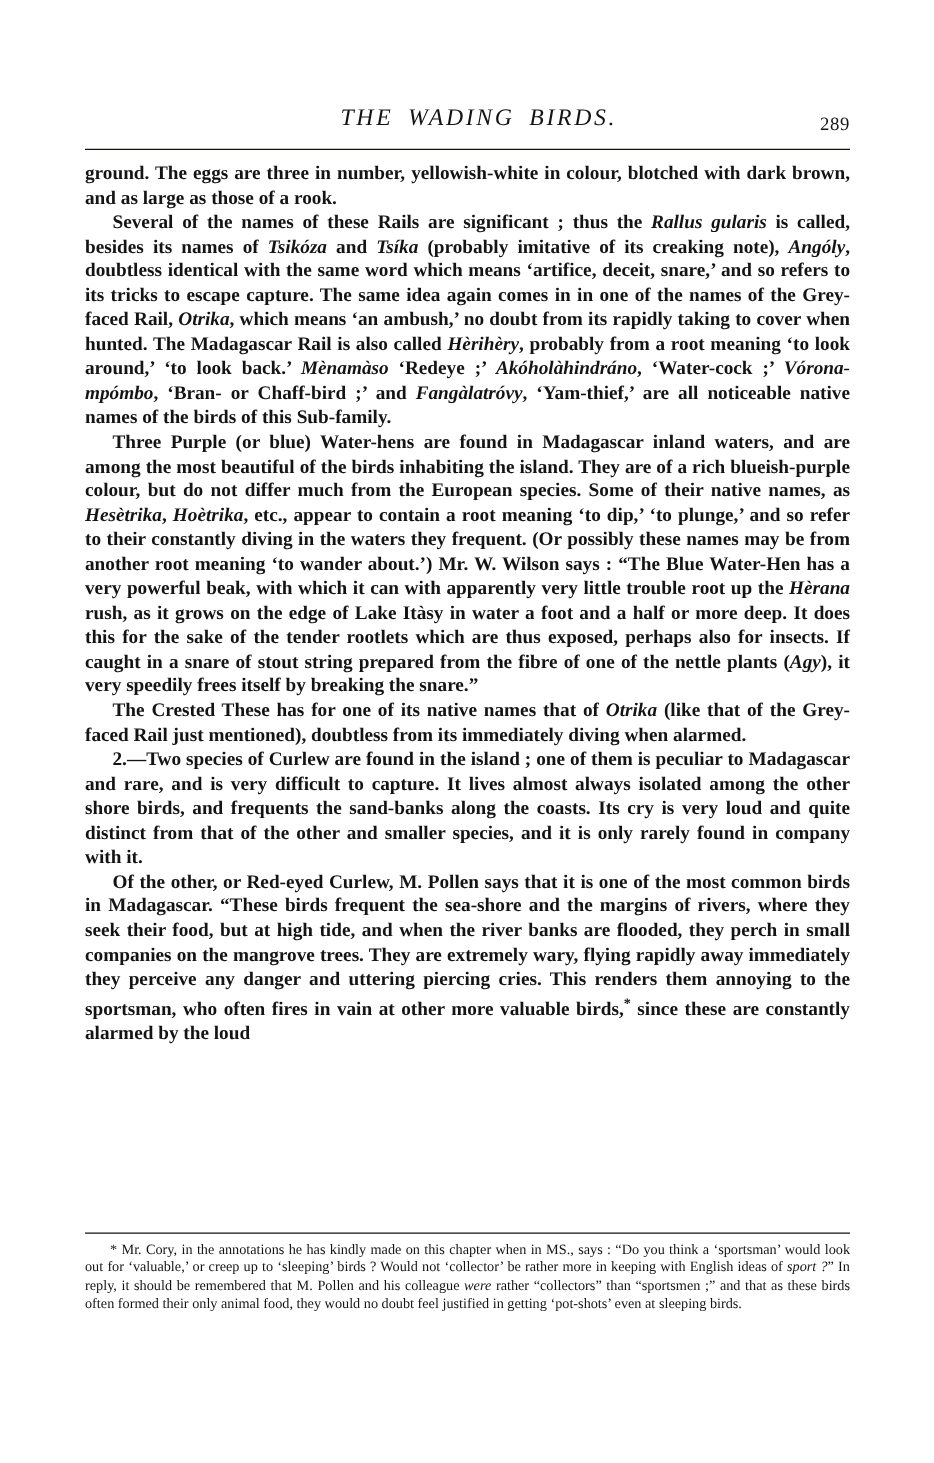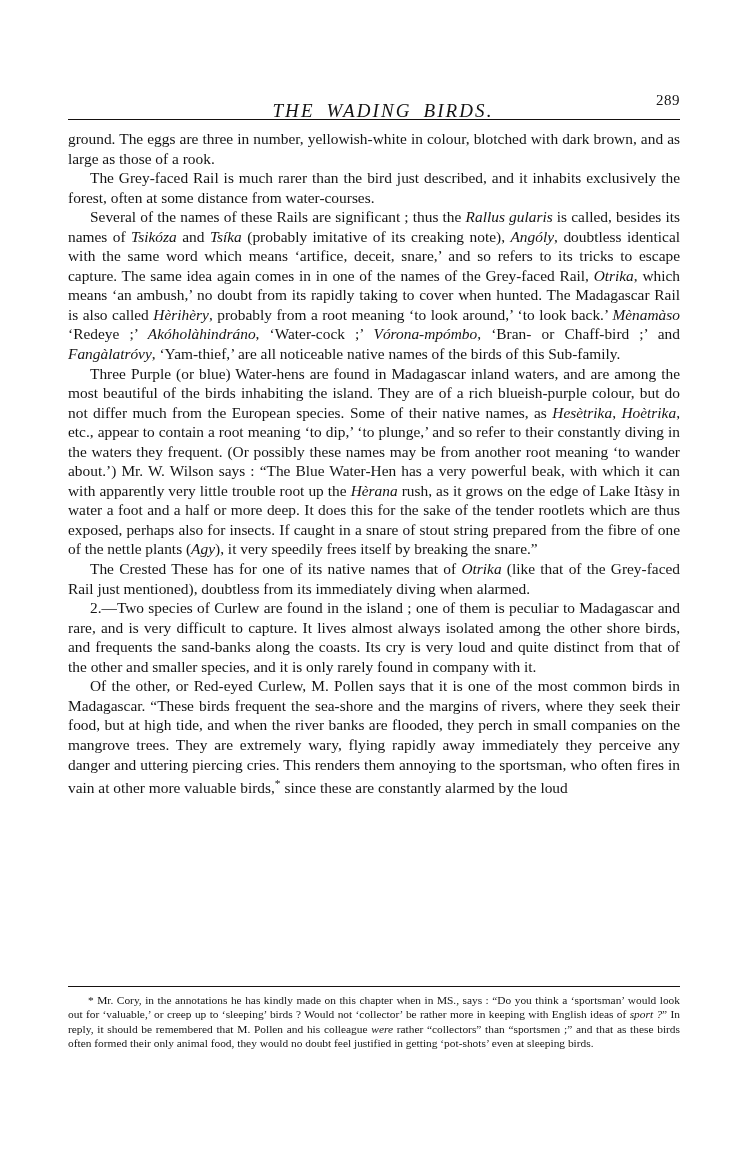--- a/index.html
+++ b/index.html
@@ -36,21 +36,21 @@
     justify-content: center;
     position: relative;
     height: 26px;
   }
   .head-title {
     font-style: italic;
     font-weight: normal;
     font-size: 19px;
     letter-spacing: 2.1px;
     word-spacing: 5px;
-    margin: 16px;
+    margin: 0;
     padding-left: 18px;
     white-space: nowrap;
   }
   .folio {
     position: absolute;
     right: 0;
     bottom: 1px;
     font-size: 15px;
     letter-spacing: 0.5px;
     font-family: "Liberation Serif", "DejaVu Serif", serif;
@@ -64,20 +64,21 @@
   }
 
   
   .body-text {
     margin-top: 9px;
     font-size: 15.4px;
     line-height: 19.55px;
     text-align: justify;
     text-justify: inter-word;
     hyphens: none;
+    font-weight: bold;
   }
   .body-text p {
     margin: 0;
     text-indent: 0;
   }
   .body-text p.indent {
     text-indent: 22px;
   }
   .body-text i {
     font-style: italic;
@@ -119,21 +120,20 @@
   <div class="content">
 
     <div class="running-head">
       <h1 class="head-title">THE  WADING  BIRDS.</h1>
       <span class="folio">289</span>
     </div>
     <hr class="head-rule">
 
     <div class="body-text" id="body-text">
         <p><span>ground.  The eggs are three in number, yellowish-white in colour, blotched with dark brown, and as large as those of a rook.</span></p>
-        <p class="indent"><span>The Grey-faced Rail is much rarer than the bird just described, and it inhabits exclusively the forest, often at some distance from water-courses.</span></p>
         <p class="indent"><span>Several of the names of these Rails are significant ; thus the </span><i>Rallus gularis</i><span> is called, besides its names of </span><i>Tsikóza</i><span> and </span><i>Tsíka</i><span> (probably imitative of its creaking note), </span><i>Angóly</i><span>, doubtless identical with the same word which means ‘artifice, deceit, snare,’ and so refers to its tricks to escape capture.  The same idea again comes in in one of the names of the Grey-faced Rail, </span><i>Otrika</i><span>, which means ‘an ambush,’ no doubt from its rapidly taking to cover when hunted.  The Madagascar Rail is also called </span><i>Hèrihèry</i><span>, probably from a root meaning ‘to look around,’ ‘to look back.’  </span><i>Mènamàso</i><span> ‘Redeye ;’ </span><i>Akóholàhindráno</i><span>, ‘Water-cock ;’ </span><i>Vórona-mpómbo</i><span>, ‘Bran- or Chaff-bird ;’ and </span><i>Fangàlatróvy</i><span>, ‘Yam-thief,’ are all noticeable native names of the birds of this Sub-family.</span></p>
         <p class="indent"><span>Three Purple (or blue) Water-hens are found in Madagascar inland waters, and are among the most beautiful of the birds inhabiting the island.  They are of a rich blueish-purple colour, but do not differ much from the European species.  Some of their native names, as </span><i>Hesètrika</i><span>, </span><i>Hoètrika</i><span>, etc., appear to contain a root meaning ‘to dip,’ ‘to plunge,’ and so refer to their constantly diving in the waters they frequent.  (Or possibly these names may be from another root meaning ‘to wander about.’)  Mr. W. Wilson says : “The Blue Water-Hen has a very powerful beak, with which it can with apparently very little trouble root up the </span><i>Hèrana</i><span> rush, as it grows on the edge of Lake Itàsy in water a foot and a half or more deep.  It does this for the sake of the tender rootlets which are thus exposed, perhaps also for insects.  If caught in a snare of stout string prepared from the fibre of one of the nettle plants (</span><i>Agy</i><span>), it very speedily frees itself by breaking the snare.”</span></p>
         <p class="indent"><span>The Crested These has for one of its native names that of </span><i>Otrika</i><span> (like that of the Grey-faced Rail just mentioned), doubtless from its immediately diving when alarmed.</span></p>
         <p class="indent"><span>2.—Two species of Curlew are found in the island ; one of them is peculiar to Madagascar and rare, and is very difficult to capture.  It lives almost always isolated among the other shore birds, and frequents the sand-banks along the coasts.  Its cry is very loud and quite distinct from that of the other and smaller species, and it is only rarely found in company with it.</span></p>
         <p class="indent"><span>Of the other, or Red-eyed Curlew, M. Pollen says that it is one of the most common birds in Madagascar.  “These birds frequent the sea-shore and the margins of rivers, where they seek their food, but at high tide, and when the river banks are flooded, they perch in small companies on the mangrove trees.  They are extremely wary, flying rapidly away immediately they perceive any danger and uttering piercing cries.  This renders them annoying to the sportsman, who often fires in vain at other more valuable birds,</span><sup class="fn-marker">*</sup><span> since these are constantly alarmed by the loud</span></p>
       </div>
 
   </div>
 
   <div class="footnote-wrap">

